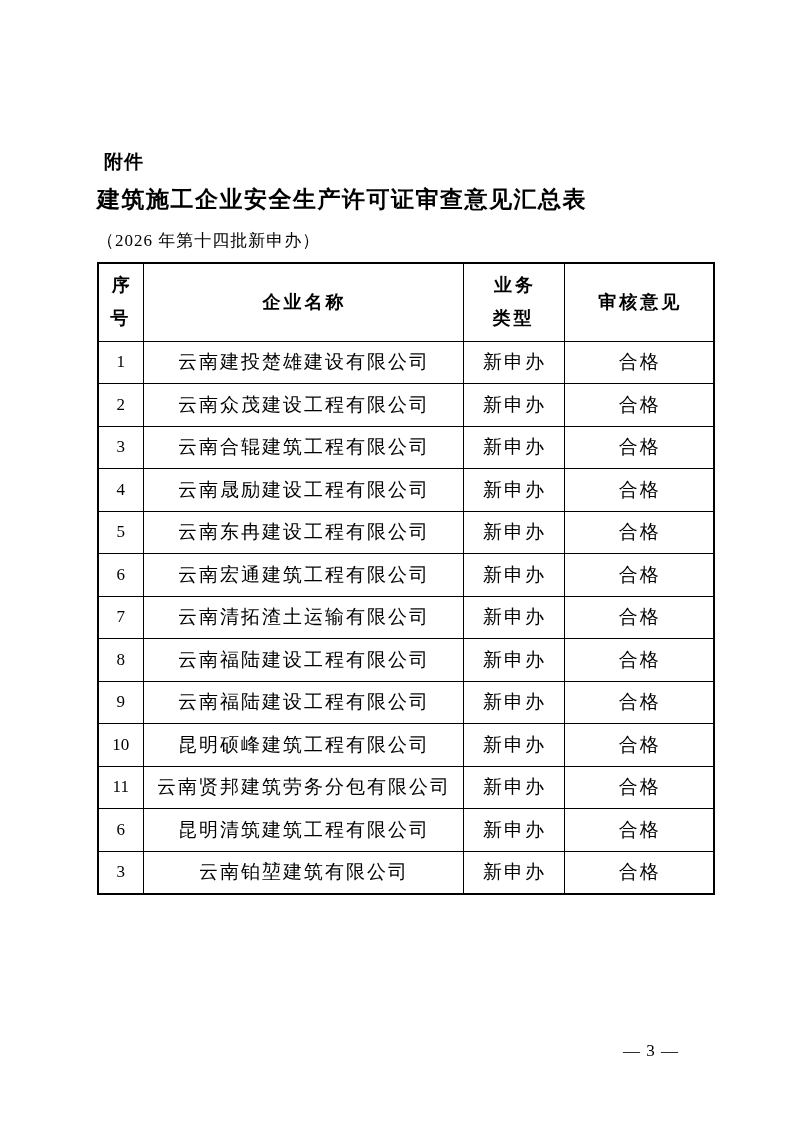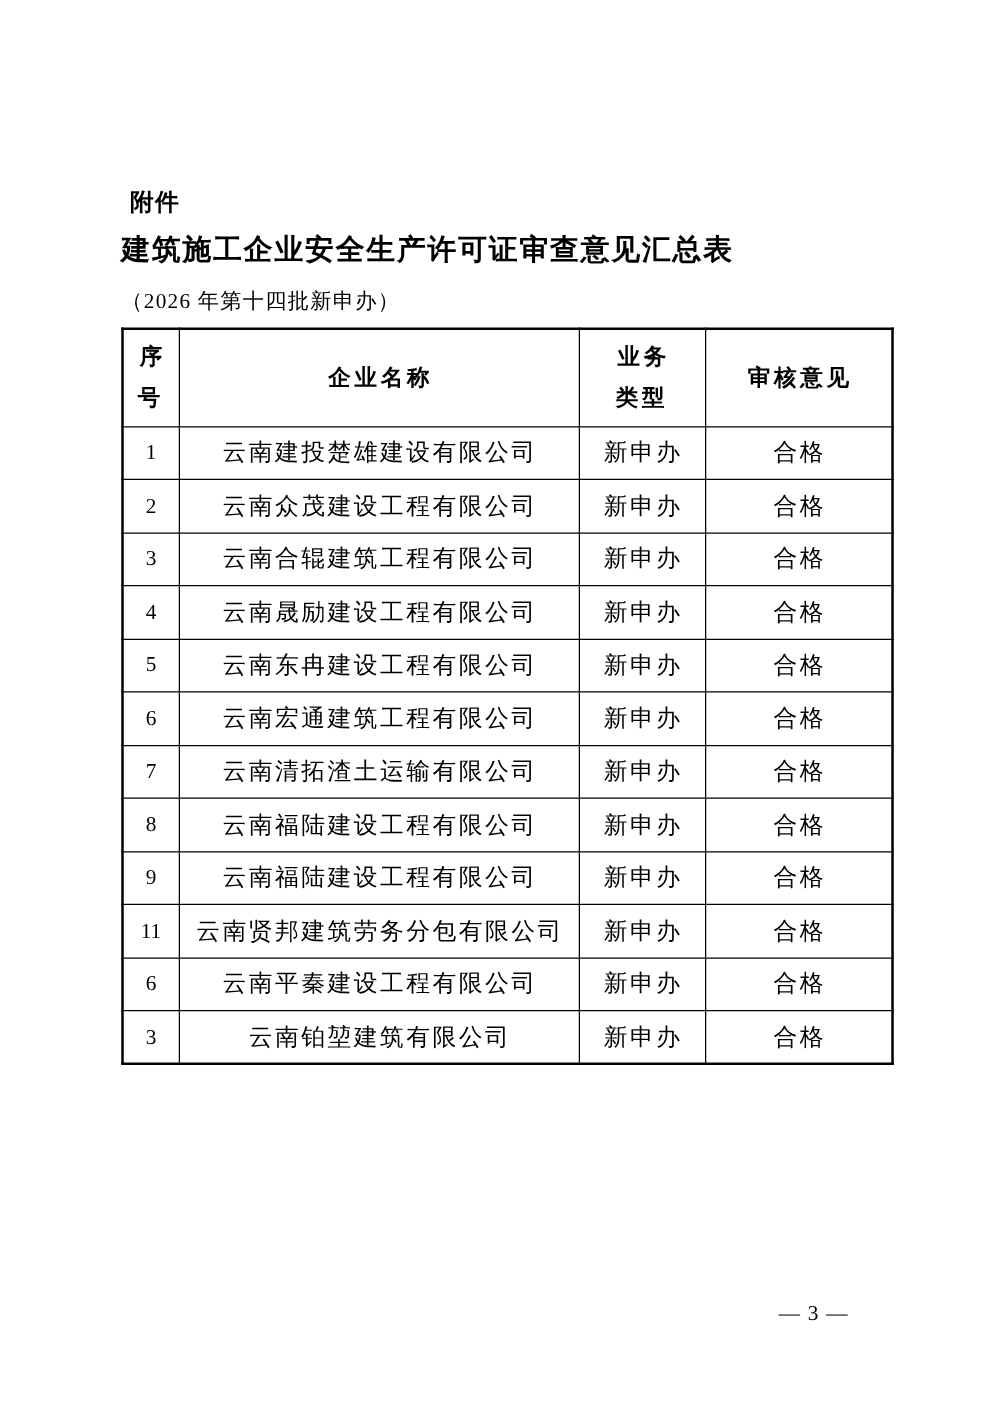--- a/index.html
+++ b/index.html
@@ -185,28 +185,34 @@
           <td class="cell-type">新申办</td>
           <td class="cell-opinion">合格</td>
         </tr>
         <tr>
           <td class="cell-no">9</td>
           <td class="cell-company">云南福陆建设工程有限公司</td>
           <td class="cell-type">新申办</td>
           <td class="cell-opinion">合格</td>
         </tr>
         <tr>
+          <td class="cell-no">10</td>
+          <td class="cell-company">昆明硕峰建筑工程有限公司</td>
+          <td class="cell-type">新申办</td>
+          <td class="cell-opinion">合格</td>
+        </tr>
+        <tr>
           <td class="cell-no">11</td>
           <td class="cell-company">云南贤邦建筑劳务分包有限公司</td>
           <td class="cell-type">新申办</td>
           <td class="cell-opinion">合格</td>
         </tr>
         <tr>
           <td class="cell-no">6</td>
-          <td class="cell-company">云南平秦建设工程有限公司</td>
+          <td class="cell-company">昆明清筑建筑工程有限公司</td>
           <td class="cell-type">新申办</td>
           <td class="cell-opinion">合格</td>
         </tr>
         <tr>
           <td class="cell-no">3</td>
           <td class="cell-company">云南铂堃建筑有限公司</td>
           <td class="cell-type">新申办</td>
           <td class="cell-opinion">合格</td>
         </tr>
       </tbody>

